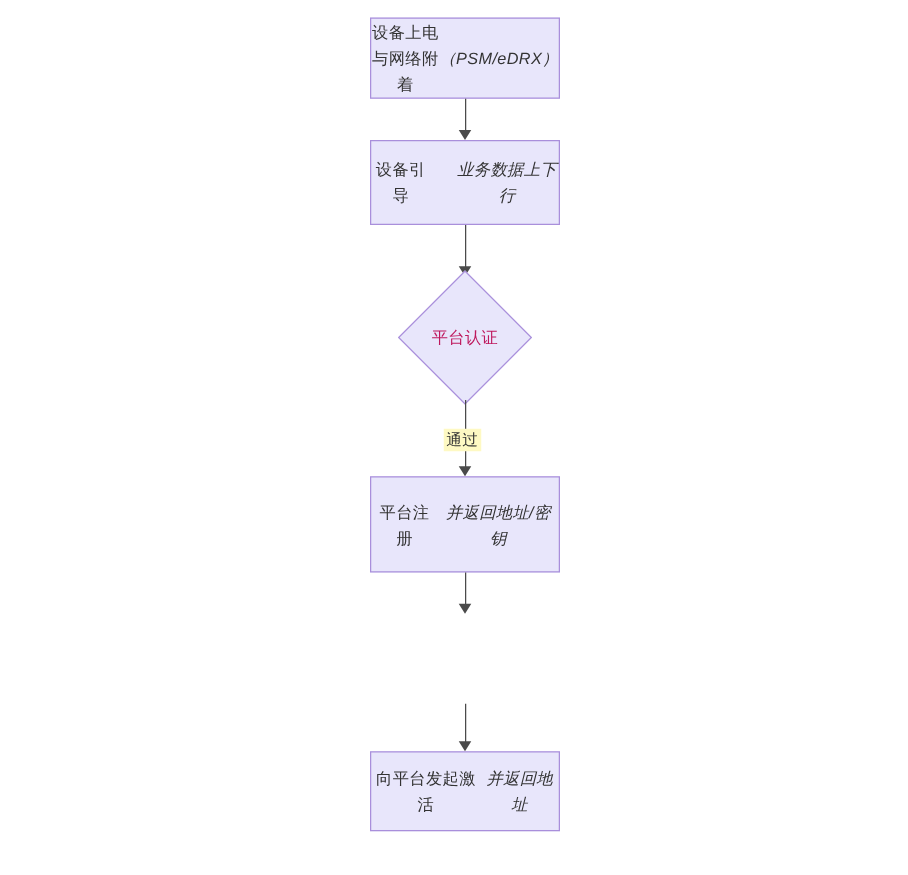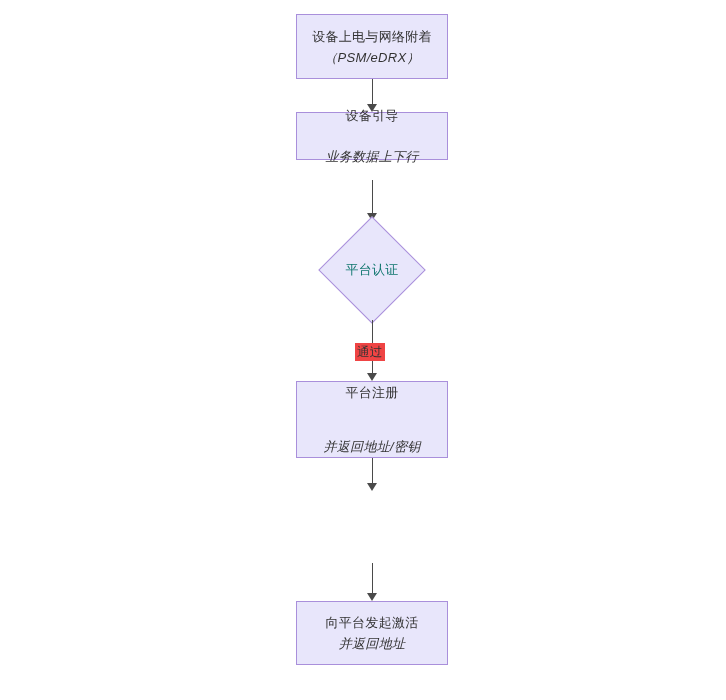--- a/index.html
+++ b/index.html
@@ -22,40 +22,40 @@
     top: 0;
     width: 726px;
     height: 700px;
   }
   .node {
     position: absolute;
     box-sizing: border-box;
     background: #e8e6fb;
     border: 1.5px solid #a98fdb;
     display: flex;
-    flex-direction: column;
+    flex-direction: row;
     align-items: center;
     justify-content: center;
     text-align: center;
     font-size: 13px;
     line-height: 21px;
     color: #333333;
     letter-spacing: 0.3px;
   }
   .node .line2 {
     display: block;
     font-style: italic;
   }
   
   .node-rect {
     left: 296px;
     width: 152px;
   }
   #node-power-on   { top: 14px;  height: 65px; }
-  #node-bootstrap  { top: 112px; height: 48px; gap: 20px; }
+  #node-bootstrap  { top: 112px; height: 68px; gap: 20px; }
   #node-register   { top: 381px; height: 77px; justify-content: space-between; }
   #node-channel    { top: 491px; height: 72px; }
   #node-data       { top: 601px; height: 64px; }
 
   
   .diamond-wrap {
     position: absolute;
     left: 317px;
     top: 215px;
     width: 110px;
@@ -76,21 +76,21 @@
     position: absolute;
     left: 0;
     top: 0;
     width: 110px;
     height: 110px;
     display: flex;
     align-items: center;
     justify-content: center;
     font-size: 13px;
     line-height: 20px;
-    color: #0f766e;
+    color: #be185d;
     letter-spacing: 0.3px;
     text-align: center;
   }
 
   
   .connector {
     position: absolute;
     left: 371.5px;
     width: 1px;
     background: #4a4a4a;
@@ -110,21 +110,21 @@
   #arrow2 { top: 213px; }
   #edge3 { top: 320px; height: 54px; }
   #arrow3 { top: 373px; }
   #edge4 { top: 458px; height: 26px; }
   #arrow4 { top: 483px; }
   #edge5 { top: 563px; height: 31px; }
   #arrow5 { top: 593px; }
 
   .edge-label {
     position: absolute;
-    background: #ef4444;
+    background: #fef9c3;
     color: #333333;
     font-size: 12.5px;
     line-height: 16px;
     padding: 1px 2px;
     letter-spacing: 0.3px;
     white-space: nowrap;
   }
   #edge-label-pass {
     left: 355px;
     top: 343px;

